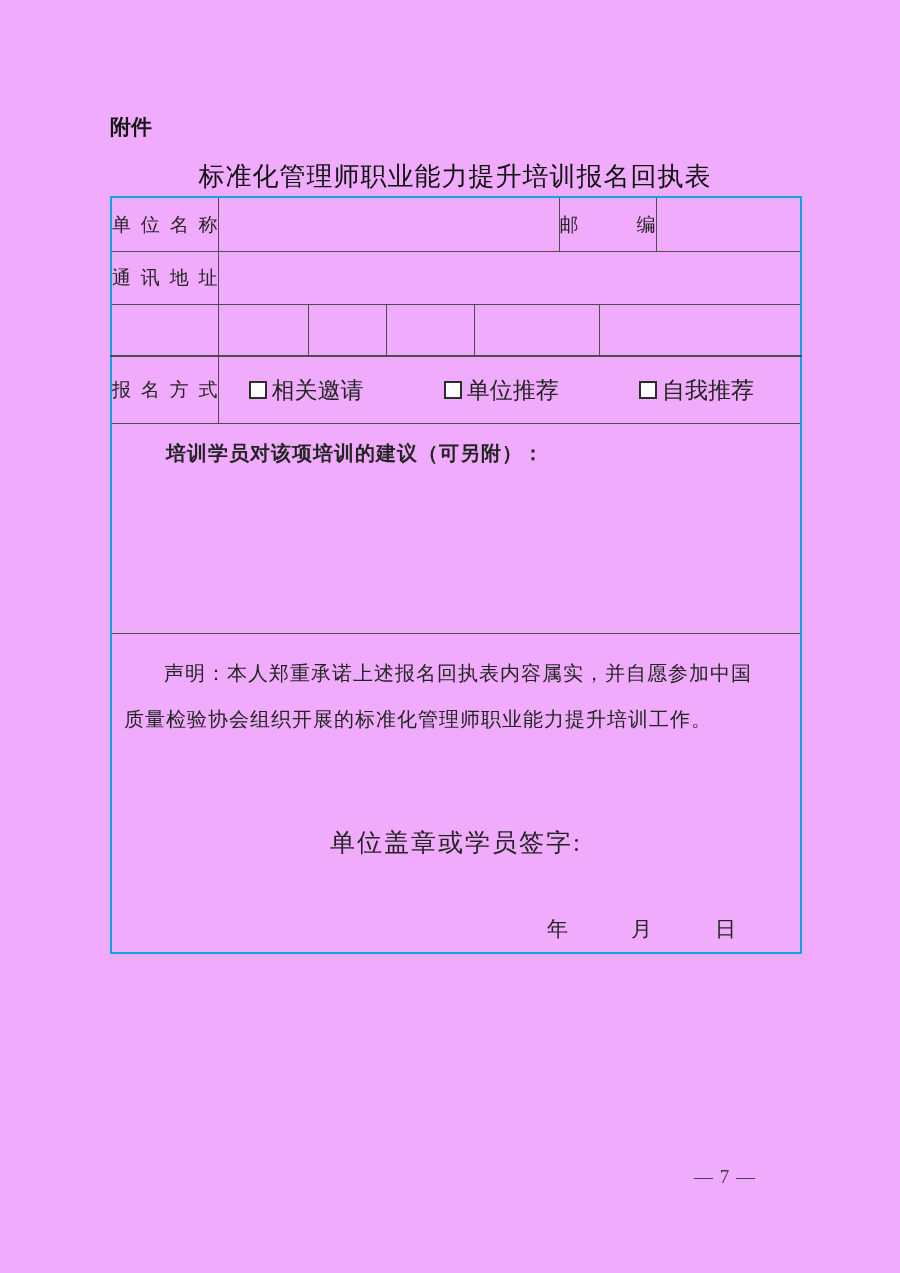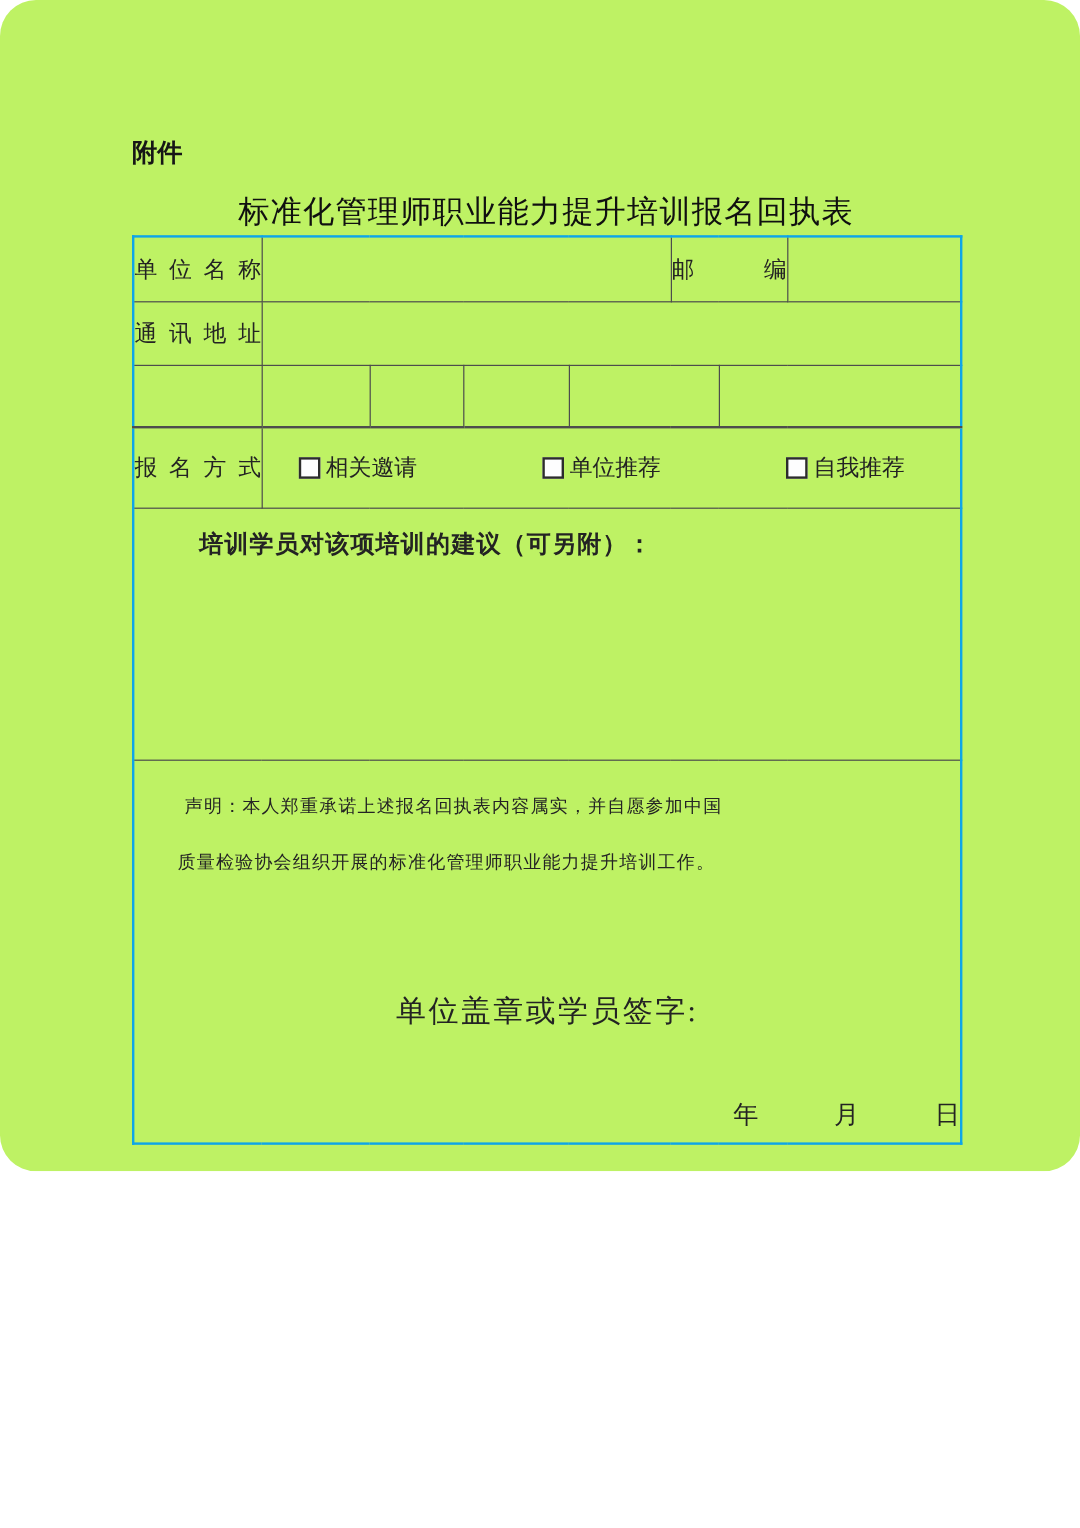--- a/index.html
+++ b/index.html
@@ -1,23 +1,22 @@
 <!DOCTYPE html>
 <html><head>
 <meta charset="utf-8">
 <style>
   html,body { margin:0; padding:0; background:#ffffff; }
   .page {
     position:relative;
-    width:900px; height:976px;
-    background:#bef264;
+    width:900px; height:1273px;
+    background:#f0abfc;
     font-family:"Liberation Serif","DejaVu Serif",serif;
     color:#1f1f1f;
     overflow:hidden;
-    border-radius:30px;
   }
   .attachment {
     position:absolute; left:110px; top:113px;
     font-family:"Liberation Sans","DejaVu Sans",sans-serif;
     font-size:21px; font-weight:bold; color:#161616;
   }
   .doc-title {
     position:absolute; left:110px; top:159px; width:690px;
     text-align:center;
     font-family:"Liberation Sans","DejaVu Sans",sans-serif;
@@ -43,44 +42,44 @@
     padding:0 11px;
     text-align:justify; text-align-last:justify;
   }
   td.lbl-wide { padding:0 14px; text-align:justify; text-align-last:justify; }
   td.hdr { text-align:center; }
   td.blank { background:transparent; }
   .opt-cell-inner {
     display:flex; align-items:center; justify-content:space-between;
     padding:0 46px 0 30px; height:100%;
   }
-  .opt { display:flex; align-items:center; gap:5px; white-space:nowrap; font-size:19px; }
+  .opt { display:flex; align-items:center; gap:5px; white-space:nowrap; font-size:23px; }
   .chk {
     display:inline-block; width:14px; height:14px;
     border:2px solid #2c2c2c; background:#fdfdfe; flex:0 0 auto;
   }
   td.suggest-cell { vertical-align:top; }
   .suggest-text {
     margin:16px 14px 0 14px;
     text-indent:2em; font-size:20px; letter-spacing:1px;font-weight:bold;
   }
   td.decl-cell { vertical-align:top; }
   .decl {
     margin:16px 12px 0 12px;
-    font-size:15px; line-height:46px; letter-spacing:1px; color:#242424;
+    font-size:20px; line-height:46px; letter-spacing:1px; color:#242424;
   }
   .decl-line1 { text-indent:2em; white-space:nowrap; }
-  .decl-line2 { white-space:nowrap;margin-left:24px; }
+  .decl-line2 { white-space:nowrap; }
   .sign-line {
     margin-top:84px;
     text-align:center; font-size:25px; letter-spacing:2px;
   }
   .date-line {
     margin-top:56px;
-    text-align:right; 
+    text-align:right; padding-right:64px;
     font-size:21px; white-space:pre;
   }
   .page-number {
     position:absolute; left:680px; top:1166px; width:90px;
     text-align:center; font-size:19px; letter-spacing:1px; color:#3a3f4a;
   }
 </style>
 </head>
 <body>
 

